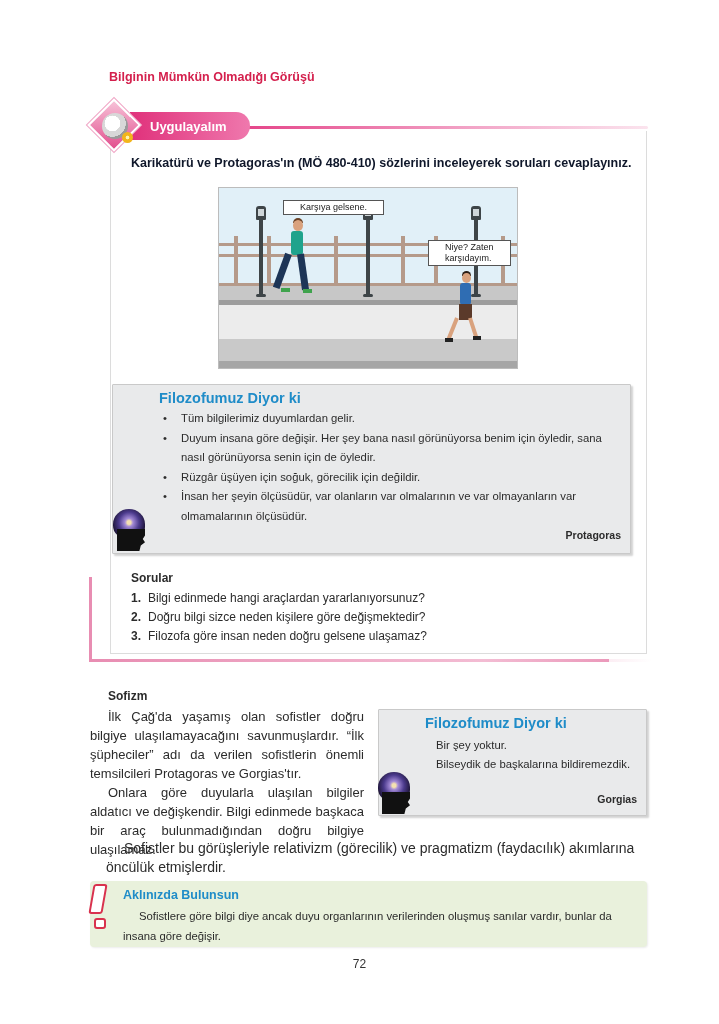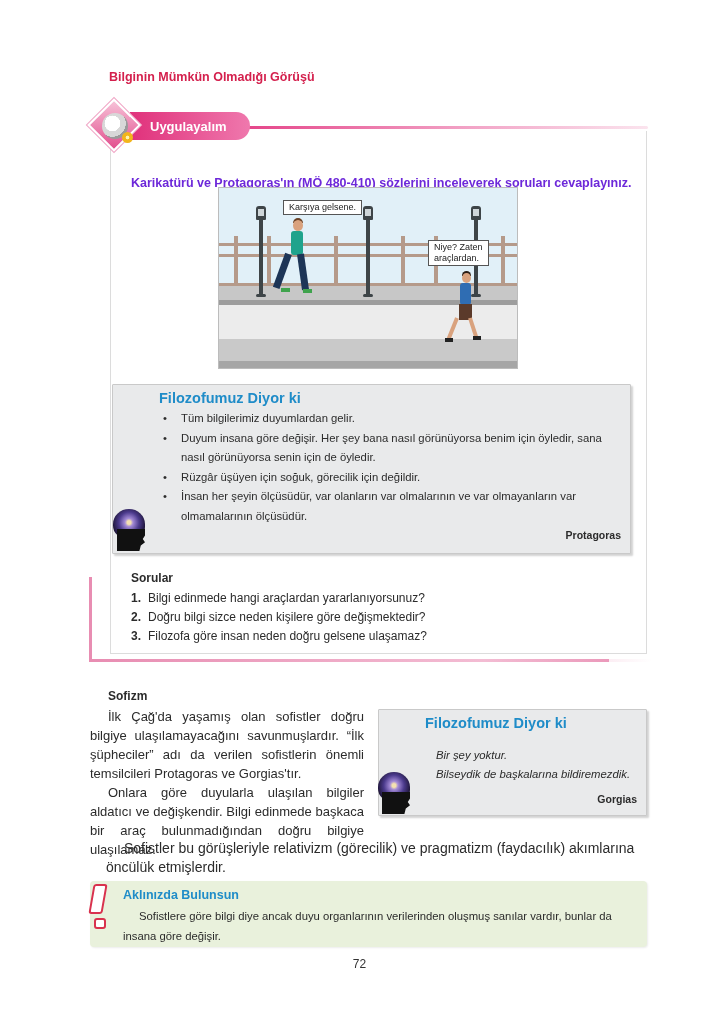--- a/index.html
+++ b/index.html
@@ -15,37 +15,37 @@
   .frame { left: 110px; top: 131px; width: 537px; height: 523px; border: 1px solid #dcdcdc; border-top: none; }
   .frame-top-line { left: 248px; top: 126px; width: 400px; height: 3px; background: linear-gradient(90deg, #e5468a 0%, #f2a3c6 55%, #fbe4ee 100%); border-radius: 2px; }
   .pink-bracket { left: 89px; top: 577px; width: 520px; height: 85px; border-left: 3px solid #e88db2; border-bottom: 3px solid #e88db2; }
   .pink-bracket-fade { left: 92px; top: 659px; width: 560px; height: 3px; background: linear-gradient(90deg, #e88db2 0%, #f3bcd3 70%, rgba(255,255,255,0) 100%); }
 
   .tab-pill { left: 130px; top: 112px; width: 120px; height: 28px; border-radius: 0 14px 14px 0; background: linear-gradient(90deg, #e0317b, #ef78ad); color: #fff; font-weight: bold; font-size: 13px; display: flex; align-items: center; padding-left: 20px; }
   .diamond { left: 95px; top: 106px; width: 38px; height: 38px; transform: rotate(45deg); background: linear-gradient(135deg, #f7c2d8, #e24e8d); border: 2px solid #fff; box-shadow: 0 0 0 1px #f0a7c6; }
   .gear-icon { left: 102px; top: 113px; width: 26px; height: 26px; border-radius: 50%; background: radial-gradient(circle at 40% 40%, #ffffff 0 35%, #d8d8d8 36% 60%, #9a9a9a 61%); }
   .gear-icon::after { content: ""; position: absolute; right: -5px; bottom: -4px; width: 11px; height: 11px; border-radius: 50%; background: radial-gradient(circle, #fff3b0 0 25%, #f2b51c 26%); }
 
-  .instruction { left: 131px; top: 156px; font-size: 12.5px; font-weight: bold; color: #6d28d9; margin-top: 20px; }
+  .instruction { left: 131px; top: 156px; font-size: 12.5px; font-weight: bold; color: #0f172a; }
 
   
   .cartoon { left: 218px; top: 187px; width: 300px; height: 182px; border: 1px solid #bcbcbc; overflow: hidden; background: #dcedf6; }
   .cartoon .sky { position: absolute; left: 0; top: 0; width: 100%; height: 100px; background: #e1f0f8; }
   .cartoon .walk-top { position: absolute; left: 0; top: 98px; width: 100%; height: 14px; background: #c7c7c7; }
   .cartoon .curb { position: absolute; left: 0; top: 112px; width: 100%; height: 5px; background: #9d9d9d; }
   .cartoon .road { position: absolute; left: 0; top: 117px; width: 100%; height: 34px; background: #ececec; }
   .cartoon .walk-bot { position: absolute; left: 0; top: 151px; width: 100%; height: 22px; background: #c9c9c9; }
   .cartoon .walk-edge { position: absolute; left: 0; top: 173px; width: 100%; height: 9px; background: #a6a6a6; }
   .rail { position: absolute; left: 0; height: 3px; width: 100%; background: #b59a8a; }
   .post { position: absolute; top: 80px; width: 4px; height: 22px; background: #b59a8a; }
   .lamp { position: absolute; width: 4px; background: #3e4548; }
   .lamp-head { position: absolute; width: 10px; height: 14px; background: #3e4548; border-radius: 3px 3px 1px 1px; }
   .lamp-head::after { content: ""; position: absolute; left: 2px; top: 3px; width: 6px; height: 7px; background: #cfd6d9; }
   .lamp-base { position: absolute; width: 10px; height: 3px; background: #3e4548; border-radius: 2px; }
-  .bubble { position: absolute; background: #fff; border: 1px solid #555; font-size: 9px; color: #222; padding: 1px 5px; line-height: 11px; white-space: nowrap; }
+  .bubble { position: absolute; background: #fff; border: 1px solid #555; font-size: 9px; color: #222; padding: 1px 16px; line-height: 11px; white-space: nowrap; }
   .person-1 .head { position: absolute; left: 74px; top: 32px; width: 10px; height: 11px; border-radius: 50%; background: #d9a27e; }
   .person-1 .hair { position: absolute; left: 74px; top: 30px; width: 10px; height: 5px; border-radius: 5px 5px 0 0; background: #6b4226; }
   .person-1 .torso { position: absolute; left: 72px; top: 43px; width: 12px; height: 24px; background: #1fa38c; border-radius: 3px; }
   .person-1 .leg1 { position: absolute; left: 66px; top: 66px; width: 7px; height: 36px; background: #1d3557; transform: rotate(20deg); transform-origin: top; }
   .person-1 .leg2 { position: absolute; left: 78px; top: 66px; width: 7px; height: 36px; background: #1d3557; transform: rotate(-8deg); transform-origin: top; }
   .person-1 .shoe1 { position: absolute; left: 62px; top: 100px; width: 9px; height: 4px; background: #3fa34d; }
   .person-1 .shoe2 { position: absolute; left: 84px; top: 101px; width: 9px; height: 4px; background: #3fa34d; }
   .person-2 .head { position: absolute; left: 243px; top: 85px; width: 9px; height: 10px; border-radius: 50%; background: #d9a27e; }
   .person-2 .hair { position: absolute; left: 243px; top: 83px; width: 9px; height: 5px; border-radius: 5px 5px 0 0; background: #2a1c14; }
   .person-2 .torso { position: absolute; left: 241px; top: 95px; width: 11px; height: 22px; background: #2f6db3; border-radius: 3px; }
@@ -157,21 +157,21 @@
       <div class="leg2"></div>
       <div class="shoe1"></div>
       <div class="shoe2"></div>
   </div>
 
   <div class="bubble" style="left:64px; top:12px;">
     <span>Karşıya gelsene.</span>
   </div>
   <div class="bubble" style="left:209px; top:52px;">
     <div>Niye? Zaten</div>
-    <div>araçlardan.</div>
+    <div>karşıdayım.</div>
   </div>
 </div>
 
 <div class="abs quote-box big">
   <div class="quote-title" style="left:46px; top:5px;">Filozofumuz Diyor ki</div>
   <ul class="quote-list" style="left:46px; top:24px; width:466px;">
     <li><span class="bullet">•</span><span>Tüm bilgilerimiz duyumlardan gelir.</span></li>
     <li><span class="bullet">•</span><span>Duyum insana göre değişir. Her şey bana nasıl görünüyorsa benim için öyledir, sana nasıl görünüyorsa senin için de öyledir.</span></li>
     <li><span class="bullet">•</span><span>Rüzgâr üşüyen için soğuk, görecilik için değildir.</span></li>
     <li><span class="bullet">•</span><span>İnsan her şeyin ölçüsüdür, var olanların var olmalarının ve var olmayanların var olmamalarının ölçüsüdür.</span></li>
@@ -191,21 +191,21 @@
 </div>
 
 <div class="abs sofizm-title">Sofizm</div>
 <div class="abs sofizm-text">
   <p>İlk Çağ'da yaşamış olan sofistler doğru bilgiye ulaşılamayacağını savunmuşlardır. “İlk şüpheciler” adı da verilen sofistlerin önemli temsilcileri Protagoras ve Gorgias'tır.</p>
   <p>Onlara göre duyularla ulaşılan bilgiler aldatıcı ve değişkendir. Bilgi edinmede başkaca bir araç bulunmadığından doğru bilgiye ulaşılamaz.</p>
 </div>
 
 <div class="abs quote-box small">
   <div class="quote-title" style="left:46px; top:5px;">Filozofumuz Diyor ki</div>
-  <div class="small-lines" style="left:57px; top:36px;font-style:italic;">
+  <div class="small-lines" style="left:57px; top:26px;">
     <div>Bir şey yoktur.</div>
     <div>Bilseydik de başkalarına bildiremezdik.</div>
   </div>
   <div class="quote-author" style="right:9px; top:83px;">Gorgias</div>
   <div class="head-icon" style="left:-3px; top:60px;">
     <div class="skull"></div>
       <div class="face"></div>
   </div>
 </div>
 

